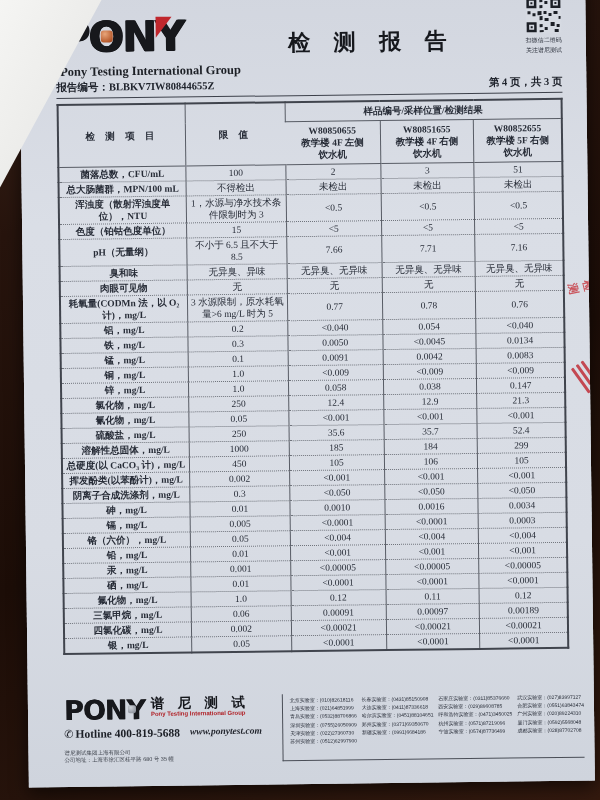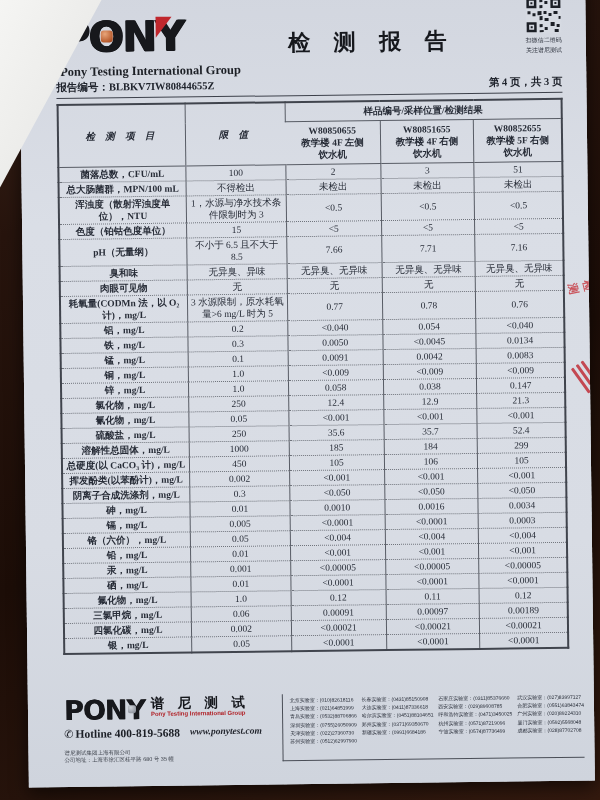--- a/index.html
+++ b/index.html
@@ -68,21 +68,21 @@
     border-left:1px solid #585c65;
     border-top:1px dotted #70747c;
     text-align:center;vertical-align:middle;
     padding:1px 2px;line-height:12px;
   }
   table.results td:first-child{border-left:none;}
   table.results tr.hdr td{border-top:none;border-bottom:1px solid #585c65;font-weight:bold;}
   table.results tr.hdr2 td{border-bottom:1px solid #585c65;font-weight:bold;}
   .col-item{width:25.3%;} .col-limit{width:19.8%;} .col-s1{width:18.8%;} .col-s2{width:18.6%;} .col-s3{width:17.5%;}
   td.c-item{font-weight:bold;}
-  .hdr-span{letter-spacing:4px;font-weight:bold;font-style:italic;}
+  .hdr-span{letter-spacing:4px;font-weight:bold;}
   tr.data-row{height:15px;}
   
   .stamp-a{position:absolute;left:550px;top:296px;color:rgba(196,40,48,0.75);
     font-size:11px;transform:rotate(78deg);letter-spacing:2px;font-weight:bold;}
   .stamp-b{position:absolute;left:543px;top:386px;width:30px;height:30px;transform:rotate(55deg);}
   .stamp-b i{display:block;height:3px;margin:3px 0;background:rgba(190,35,45,0.8);border-radius:1px;}
   .stamp-b i:nth-child(2){width:80%;}
   
   .footer{position:absolute;left:36px;top:712px;width:520px;display:flex;}
   .f-left{width:254px;position:relative;}

